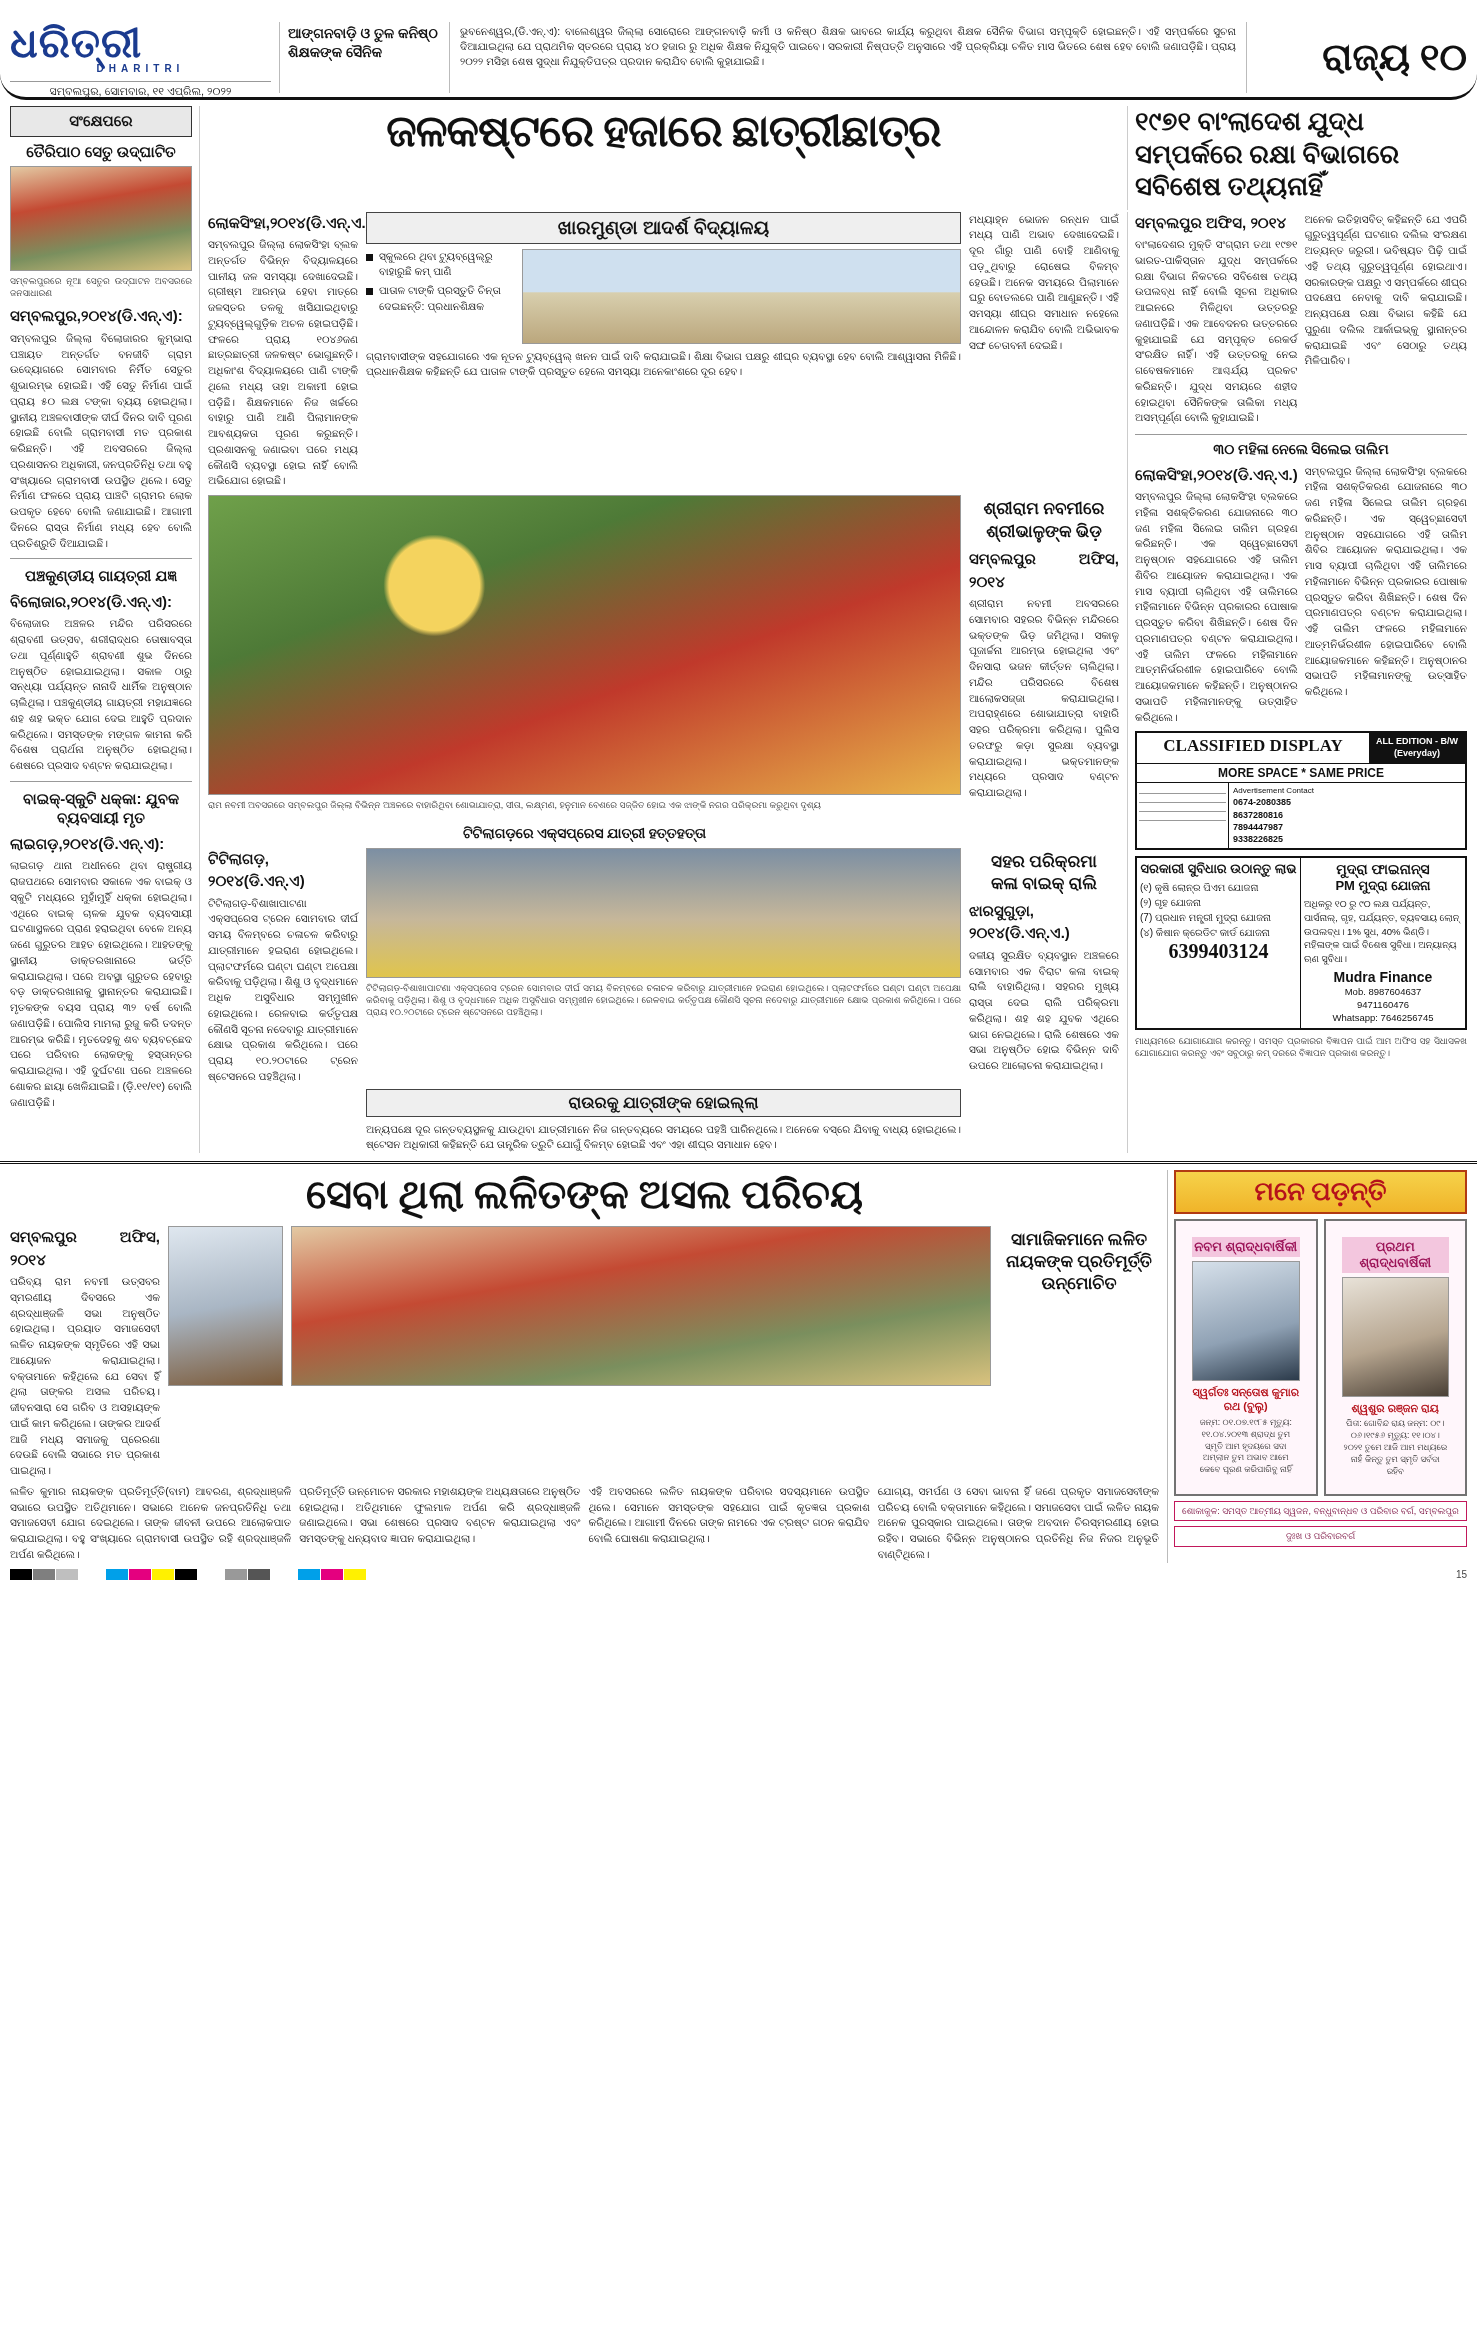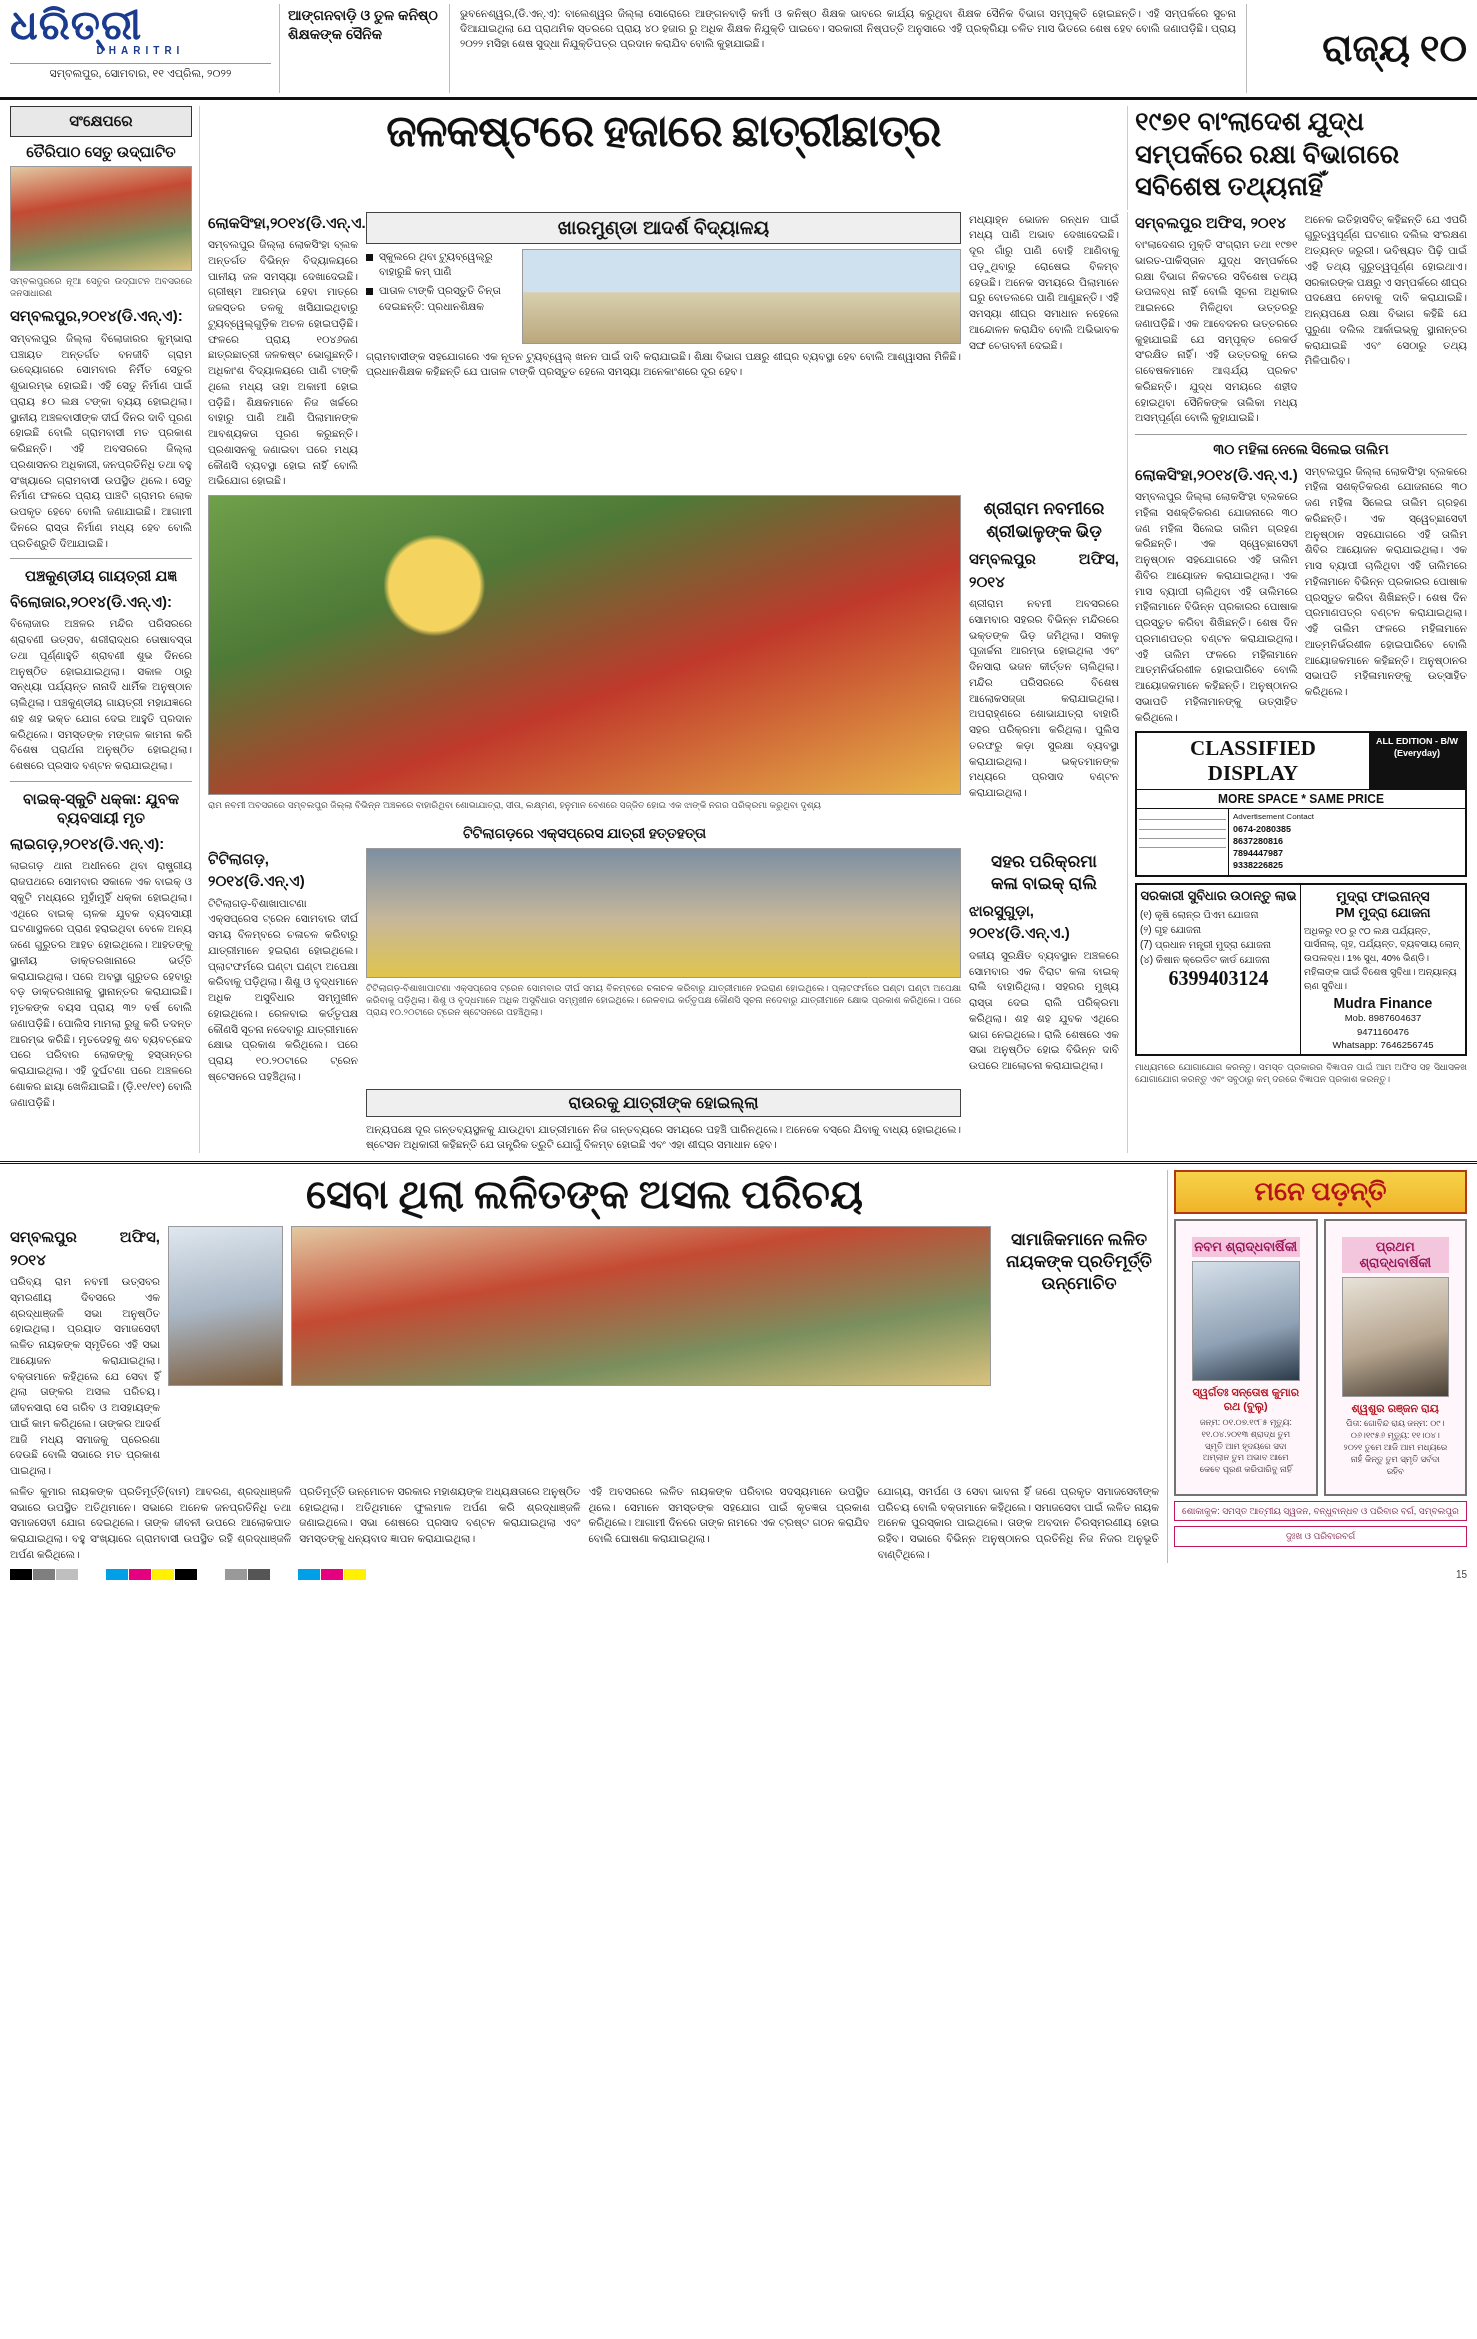--- a/index.html
+++ b/index.html
@@ -15,22 +15,23 @@
     height: 2339px;
     position: relative;
     padding: 0;
     background: #fff;
   }
   
   .masthead {
     display: flex;
     align-items: stretch;
     border-bottom: 3px solid #111;
-    padding: 4px 10px 4px 10px;
+    padding: 22px 10px 4px 10px;
     height: 100px;
+    border-radius: 26px;
   }
   .logo-box { width: 270px; border-right: 1px solid #bbb; padding-right: 8px; }
   .logo-main {
     font-family: "Liberation Serif", serif;
     font-size: 41px;
     font-weight: bold;
     color: #1b3b8f;
     letter-spacing: 1px;
     line-height: 1.05;
   }
@@ -183,21 +184,21 @@
   
   .classified {
     border: 2px solid #111;
     margin-top: 6px;
     font-size: 10px;
   }
   .classified .c-top {
     display: flex; border-bottom: 1px solid #111;
   }
   .c-title {
-    flex: 1; font-size: 21px; font-weight: bold; text-align: center;
+    flex: 1; font-size: 17px; font-weight: bold; text-align: center;
     font-family: "Liberation Serif", serif; padding: 3px 10px;
   }
   .c-edition {
     width: 96px; background: #111; color: #fff; font-size: 9px; font-weight: bold;
     text-align: center; padding: 3px 2px; line-height: 1.3;
   }
   .c-sub { text-align: center; font-size: 12px; font-weight: bold; padding: 2px 0; border-bottom: 1px solid #111;}
   .c-body { display: flex; }
   .c-tablecell { width: 92px; border-right: 1px solid #111; font-size: 6.5px; padding: 2px; line-height: 1.25; }
   .c-note { flex: 1; padding: 3px 4px; font-size: 9px; line-height: 1.35; }

